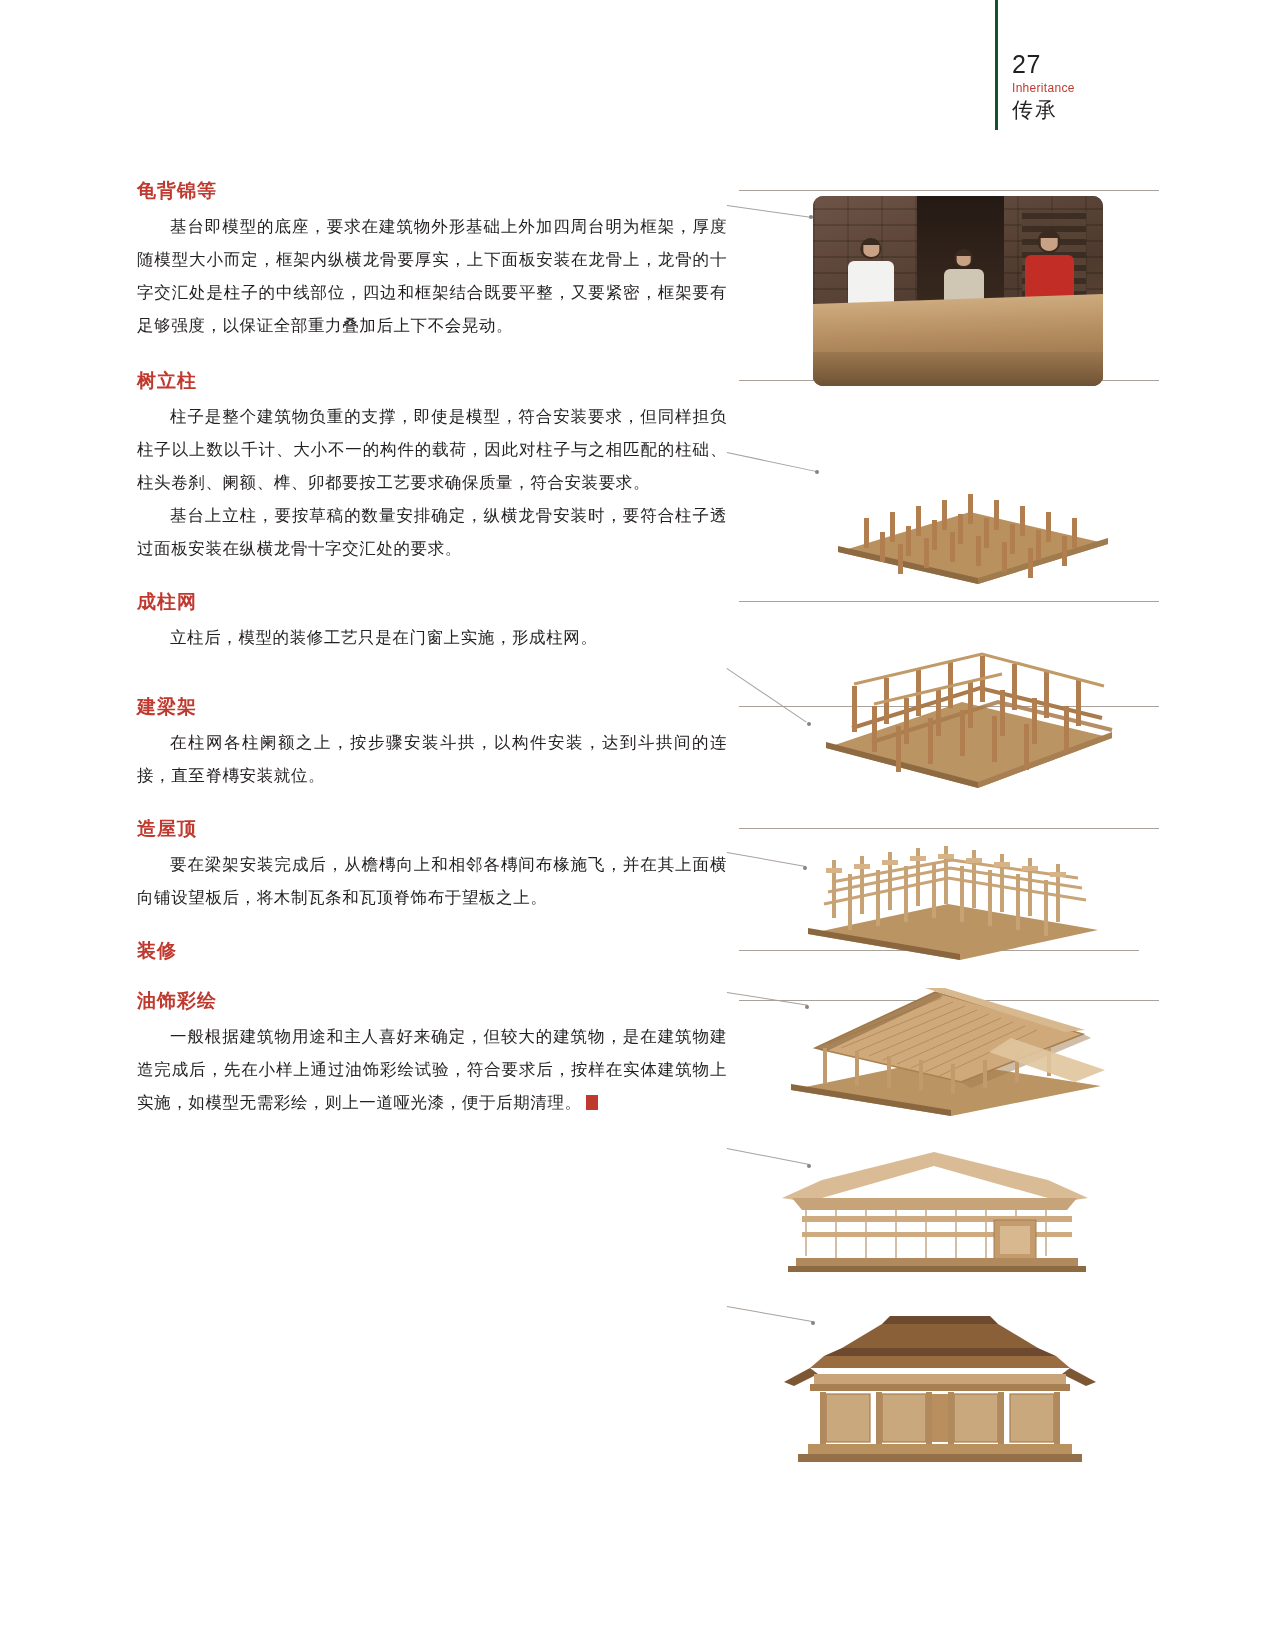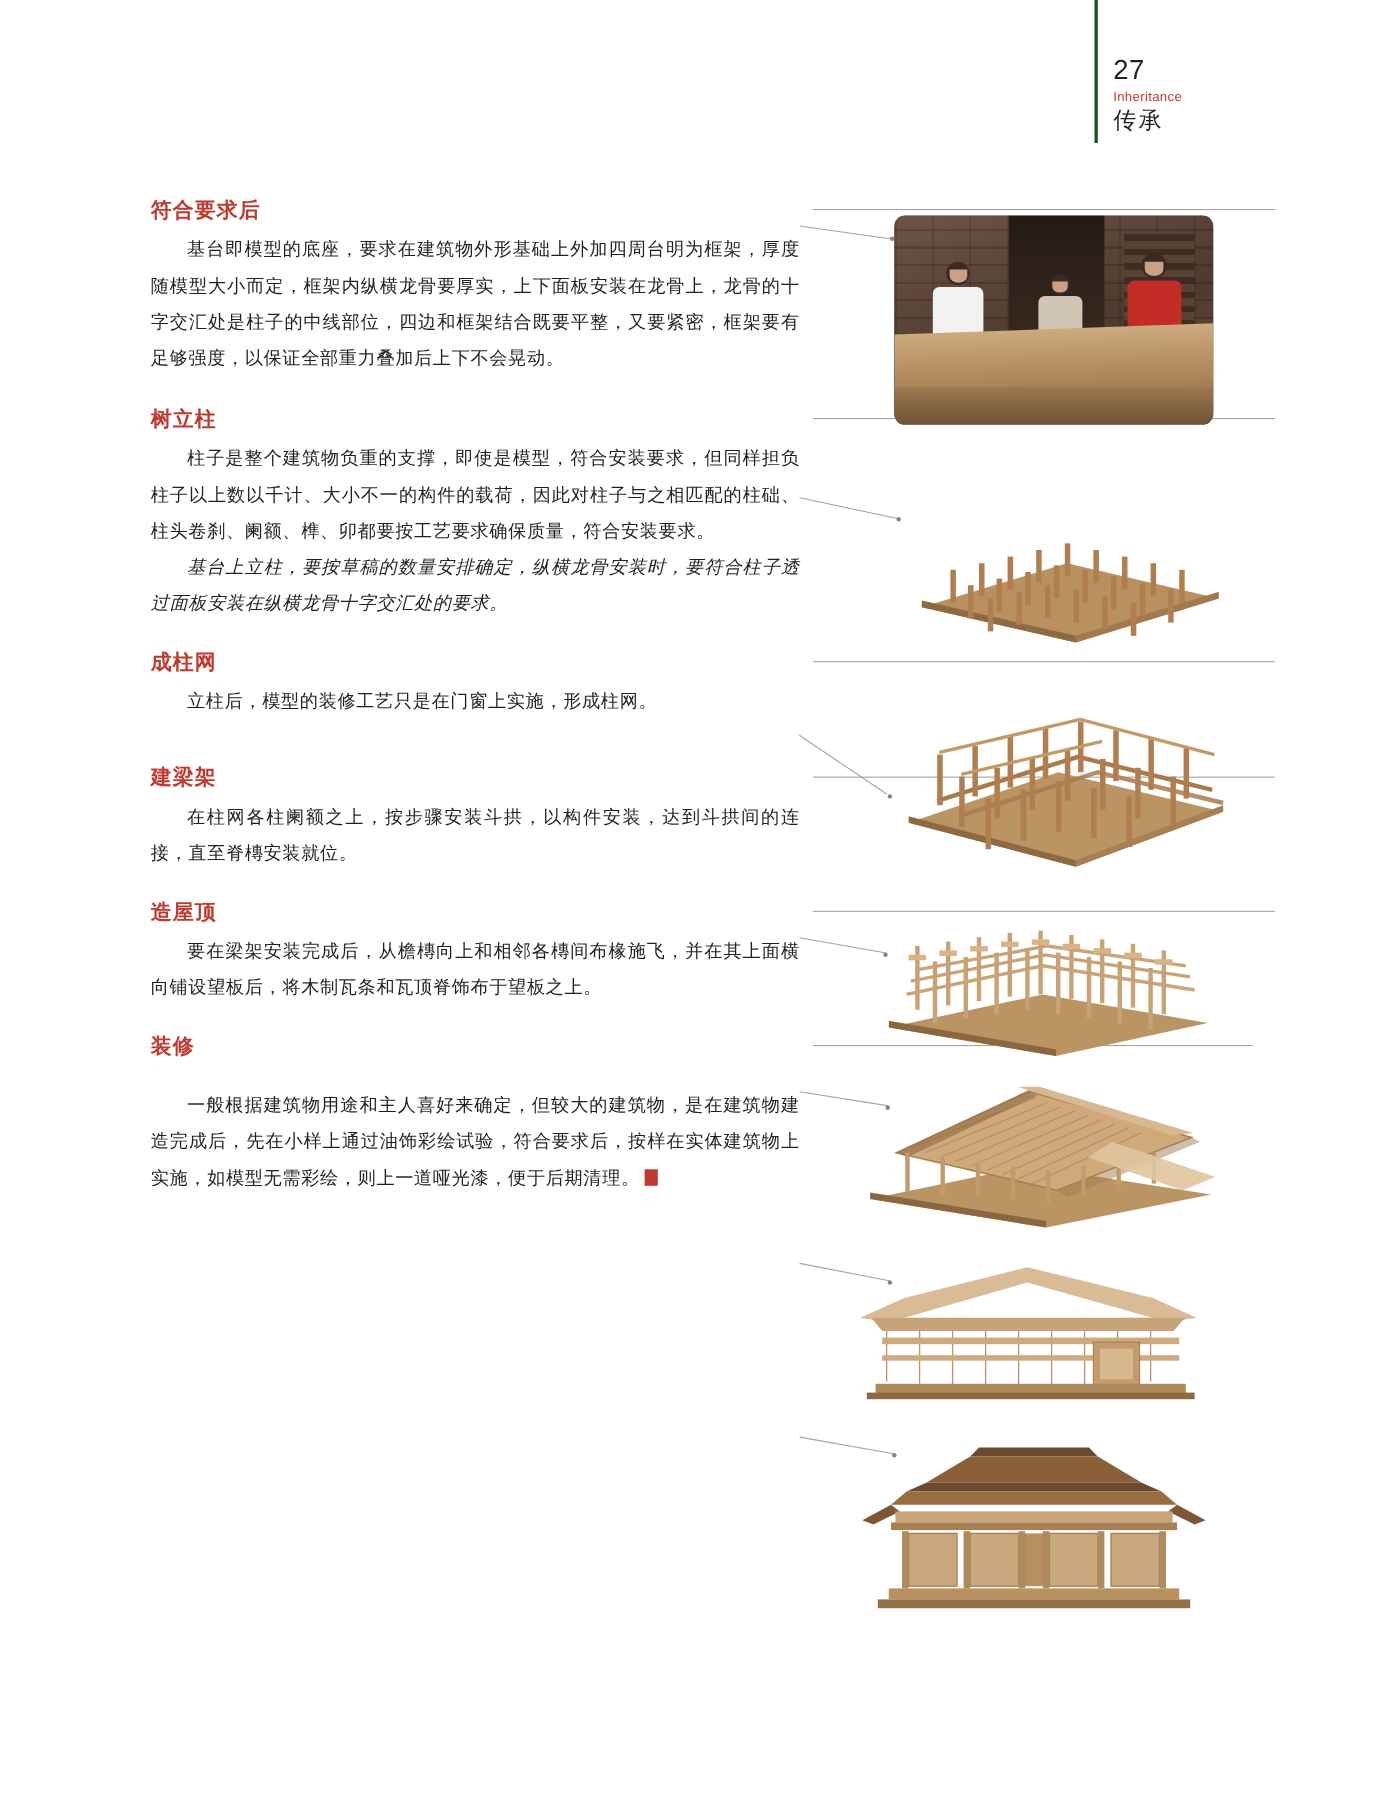--- a/index.html
+++ b/index.html
@@ -85,21 +85,21 @@
   p.body {
     font-family: "Liberation Serif", serif;
     font-size: 16.5px;
     line-height: 2.0;
     text-align: justify;
     text-indent: 33px;
     margin: 6px 0 0 0;
     letter-spacing: 0.6px;
     color: #231f20;
   }
-  p.body + p.body { margin-top: 0; font-style: italic; }
+  p.body + p.body { margin-top: 0; }
 
   .end-mark {
     display: inline-block;
     width: 12px;
     height: 15px;
     background: #c0392f;
     vertical-align: -2px;
     margin-left: 4px;
     position: relative;
   }
@@ -190,21 +190,21 @@
 <div class="header">
   <div class="page-num">27</div>
   <div class="eng">Inheritance</div>
   <div class="cn">传承</div>
 </div>
 
 <div class="content">
 
   <div class="section">
     <div class="sec-head w3">
-      <span>符合要求后</span>
+      <span>龟背锦等</span>
       <span class="rule"></span>
     </div>
     <p class="body">基台即模型的底座，要求在建筑物外形基础上外加四周台明为框架，厚度随模型大小而定，框架内纵横龙骨要厚实，上下面板安装在龙骨上，龙骨的十字交汇处是柱子的中线部位，四边和框架结合既要平整，又要紧密，框架要有足够强度，以保证全部重力叠加后上下不会晃动。</p>
   </div>
 
   <div class="section" style="margin-top:26px">
     <div class="sec-head w3">
       <span>树立柱</span>
       <span class="rule"></span>
     </div>
@@ -237,20 +237,24 @@
   </div>
 
   <div class="section" style="margin-top:24px">
     <div class="sec-head w4">
       <span>装修</span>
       <span class="rule"></span>
     </div>
   </div>
 
   <div class="section" style="margin-top:24px">
+    <div class="sec-head w3">
+      <span>油饰彩绘</span>
+      <span class="rule"></span>
+    </div>
     <p class="body"><span>一般根据建筑物用途和主人喜好来确定，但较大的建筑物，是在建筑物建造完成后，先在小样上通过油饰彩绘试验，符合要求后，按样在实体建筑物上实施，如模型无需彩绘，则上一道哑光漆，便于后期清理。</span><span class="end-mark"></span></p>
   </div>
 
 </div>
 
 <div class="leader" style="left:727px; top:205px;">
   <div class="ln" style="width:86px; transform: rotate(8deg);"></div>
   <div class="dot" style="left:82px; top:10px;"></div>
 </div>
 <div class="leader" style="left:727px; top:452px;">

